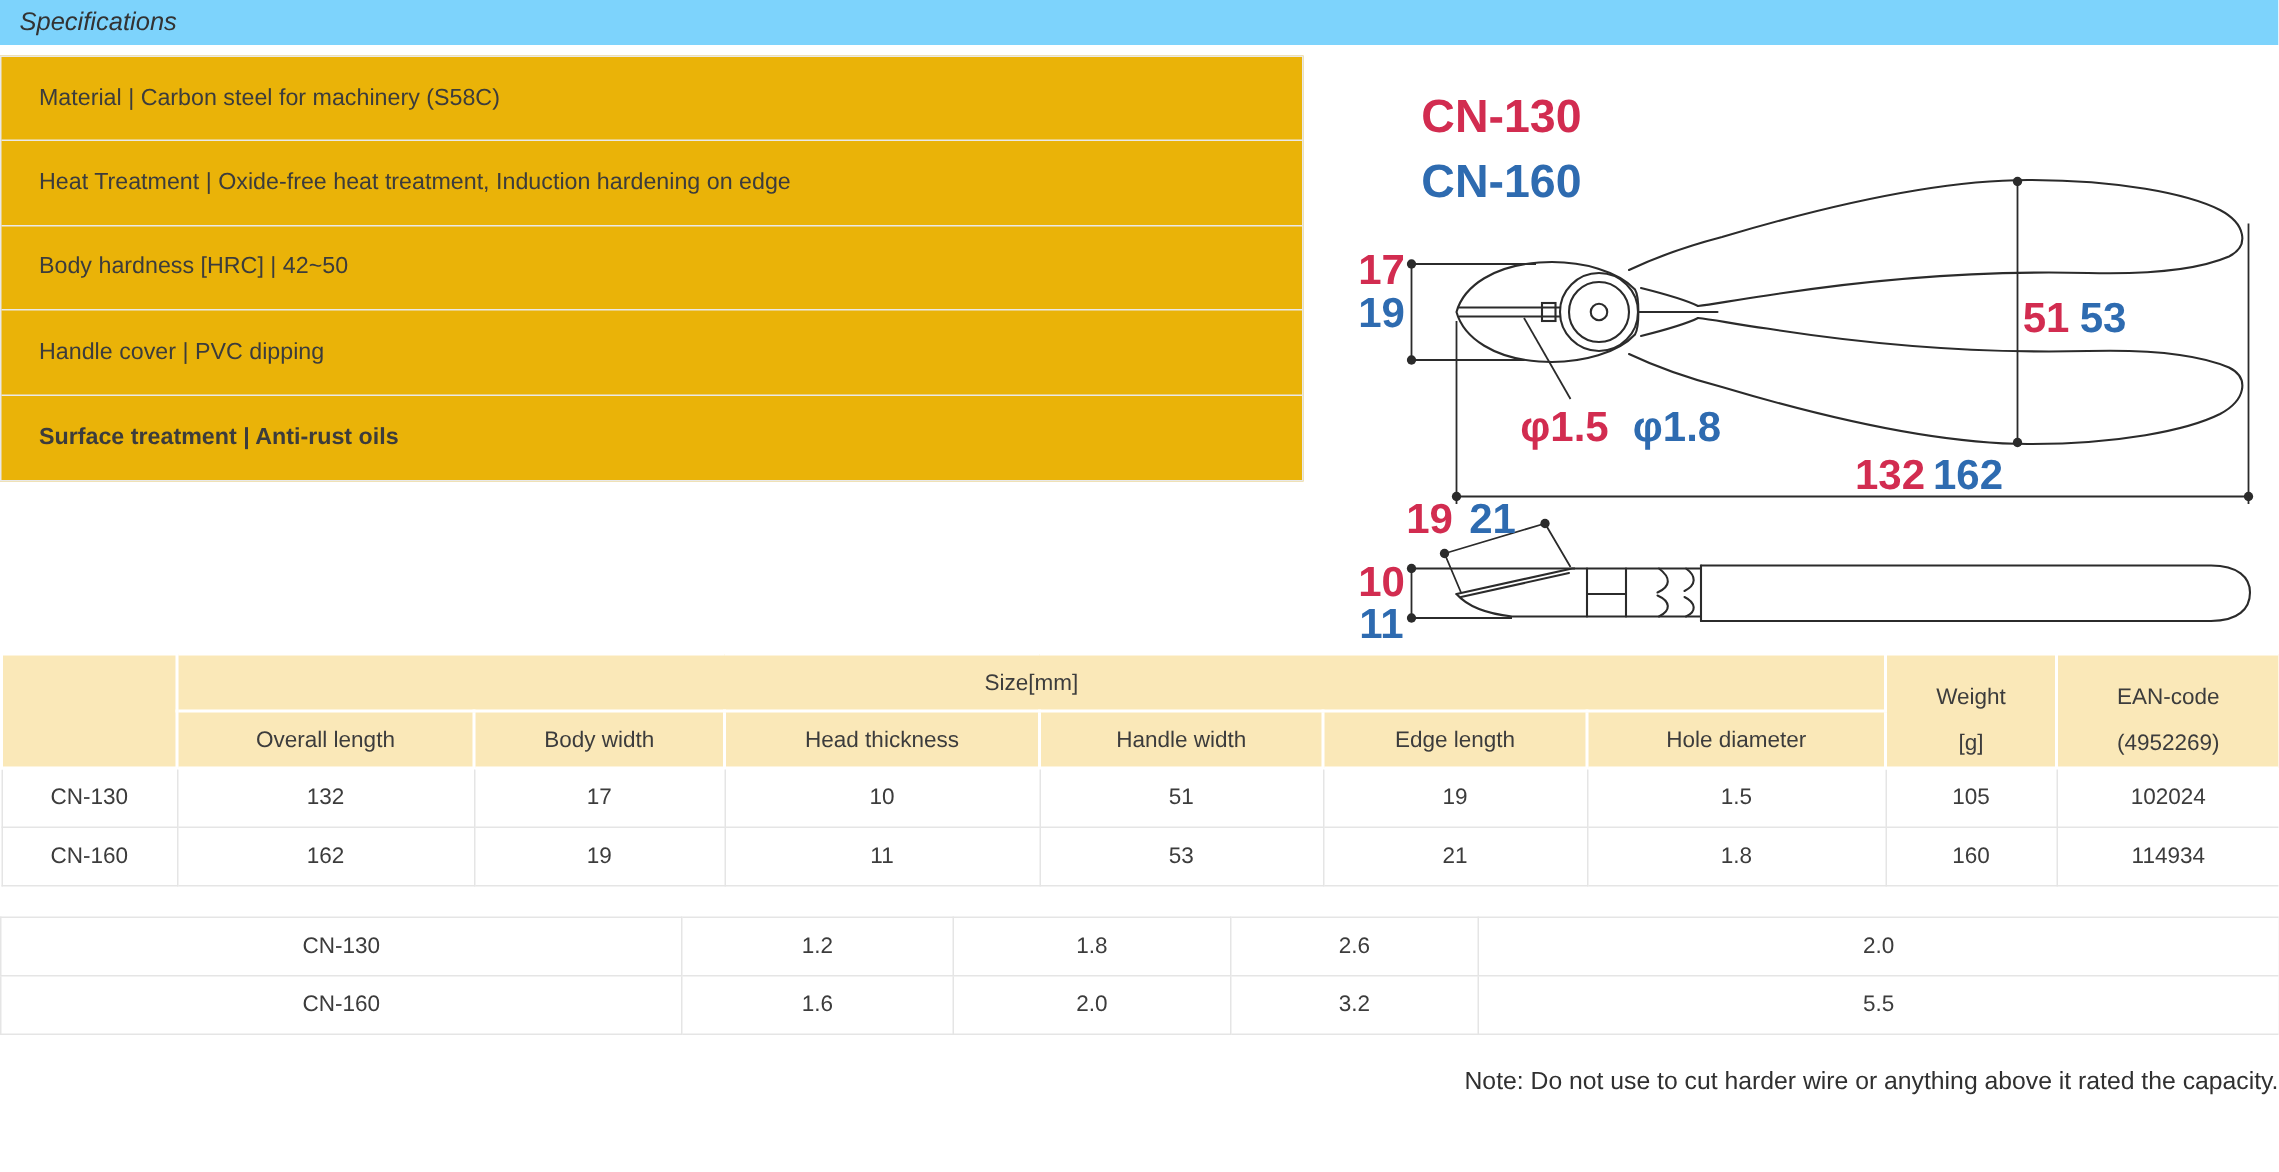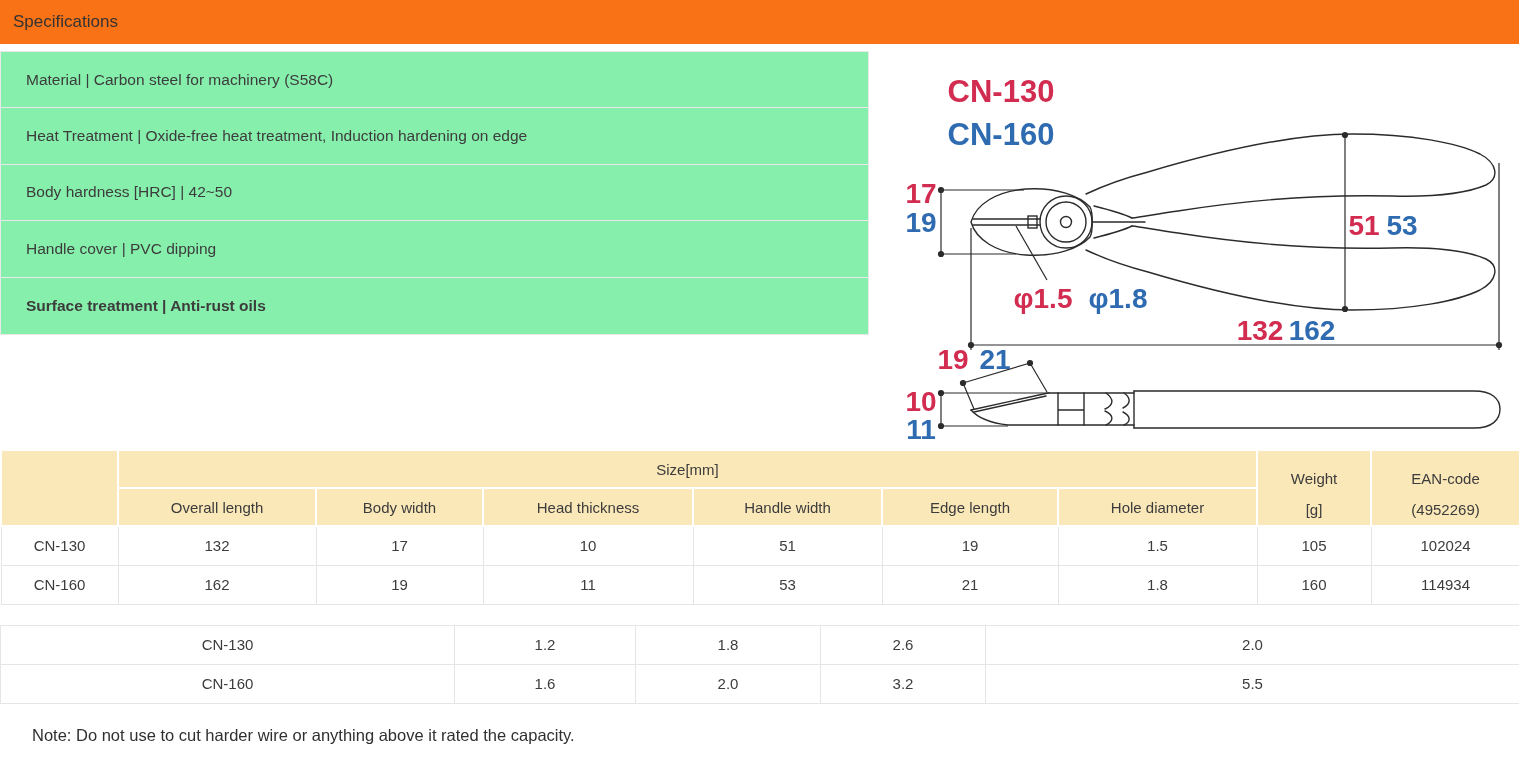--- a/index.html
+++ b/index.html
@@ -3,28 +3,29 @@
 <meta charset="utf-8">
 <style>
   * { box-sizing: border-box; }
   html,body { margin:0; padding:0; }
   body {
     width:1519px; height:781px; overflow:hidden;
     background:#ffffff; color:#3a3a3a;
     font-family:"Liberation Sans","DejaVu Sans",sans-serif;
   }
   .titlebar {
-    height:44px; background:#f97316; color:#333;
+    height:30px; background:#7dd3fc; color:#333;
     display:flex; align-items:center; padding-left:13px;
     font-size:17px;
+    font-style:italic;
   }
   .content { position:relative; height:405px; }
   .spec-box {
     position:absolute; left:0; top:7px; width:869px;
-    border:1px solid #e9e9e9; background:#86efac;
+    border:1px solid #e9e9e9; background:#eab308;
   }
   .spec-row {
     height:56.4px; display:flex; align-items:center;
     padding-left:25px; font-size:15.5px; color:#3c3c3c;
     border-bottom:1px solid #e9e9e9;
   }
   .spec-row:last-child { border-bottom:none;font-weight:bold; }
   .diagram { position:absolute; left:880px; top:0; }
   .diagram text { font-family:"Liberation Sans","DejaVu Sans",sans-serif; }
   table { border-collapse:collapse; table-layout:fixed; width:1519px; background:#fff; }
@@ -32,21 +33,21 @@
     background:#fae8b8; font-weight:400; font-size:15px; color:#3c3c3c;
     border:2px solid #ffffff; height:38px; text-align:center; padding:0 4px;
   }
   td {
     border:1px solid #e5e5e5; font-size:15px; color:#3c3c3c;
     height:39px; text-align:center; padding:0 4px; background:#fff;
   }
   .t1 { margin-top:0; }
   .t2 { margin-top:20px; }
   .two-line span { display:block; line-height:19px;margin-top:12px; }
-  .note { margin-top:22px; text-align:left; font-size:16.5px; color:#303030;margin-left:32px; }
+  .note { margin-top:22px; text-align:right; font-size:16.5px; color:#303030;margin-left:32px; }
 </style>
 </head>
 <body>
 
 <div class="titlebar">
   <span>Specifications</span>
 </div>
 
 <div class="content">
 

